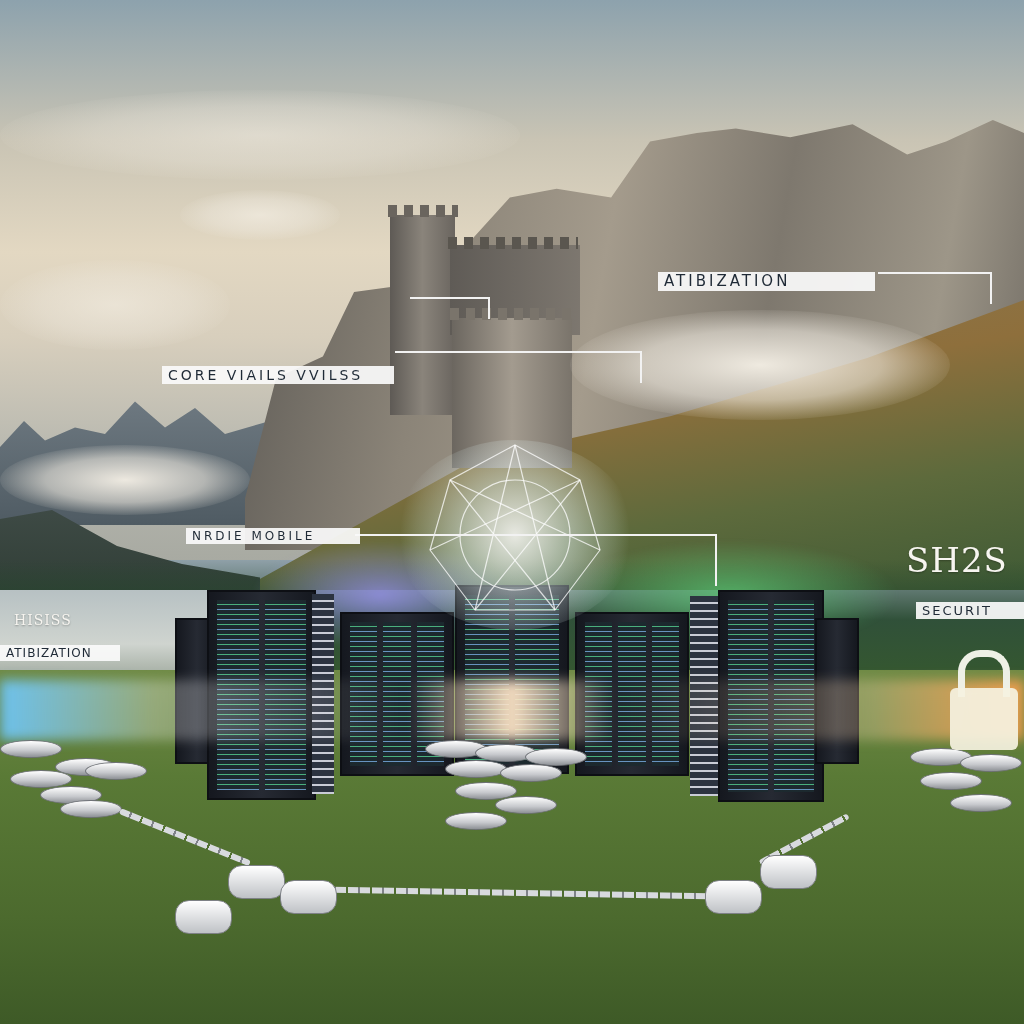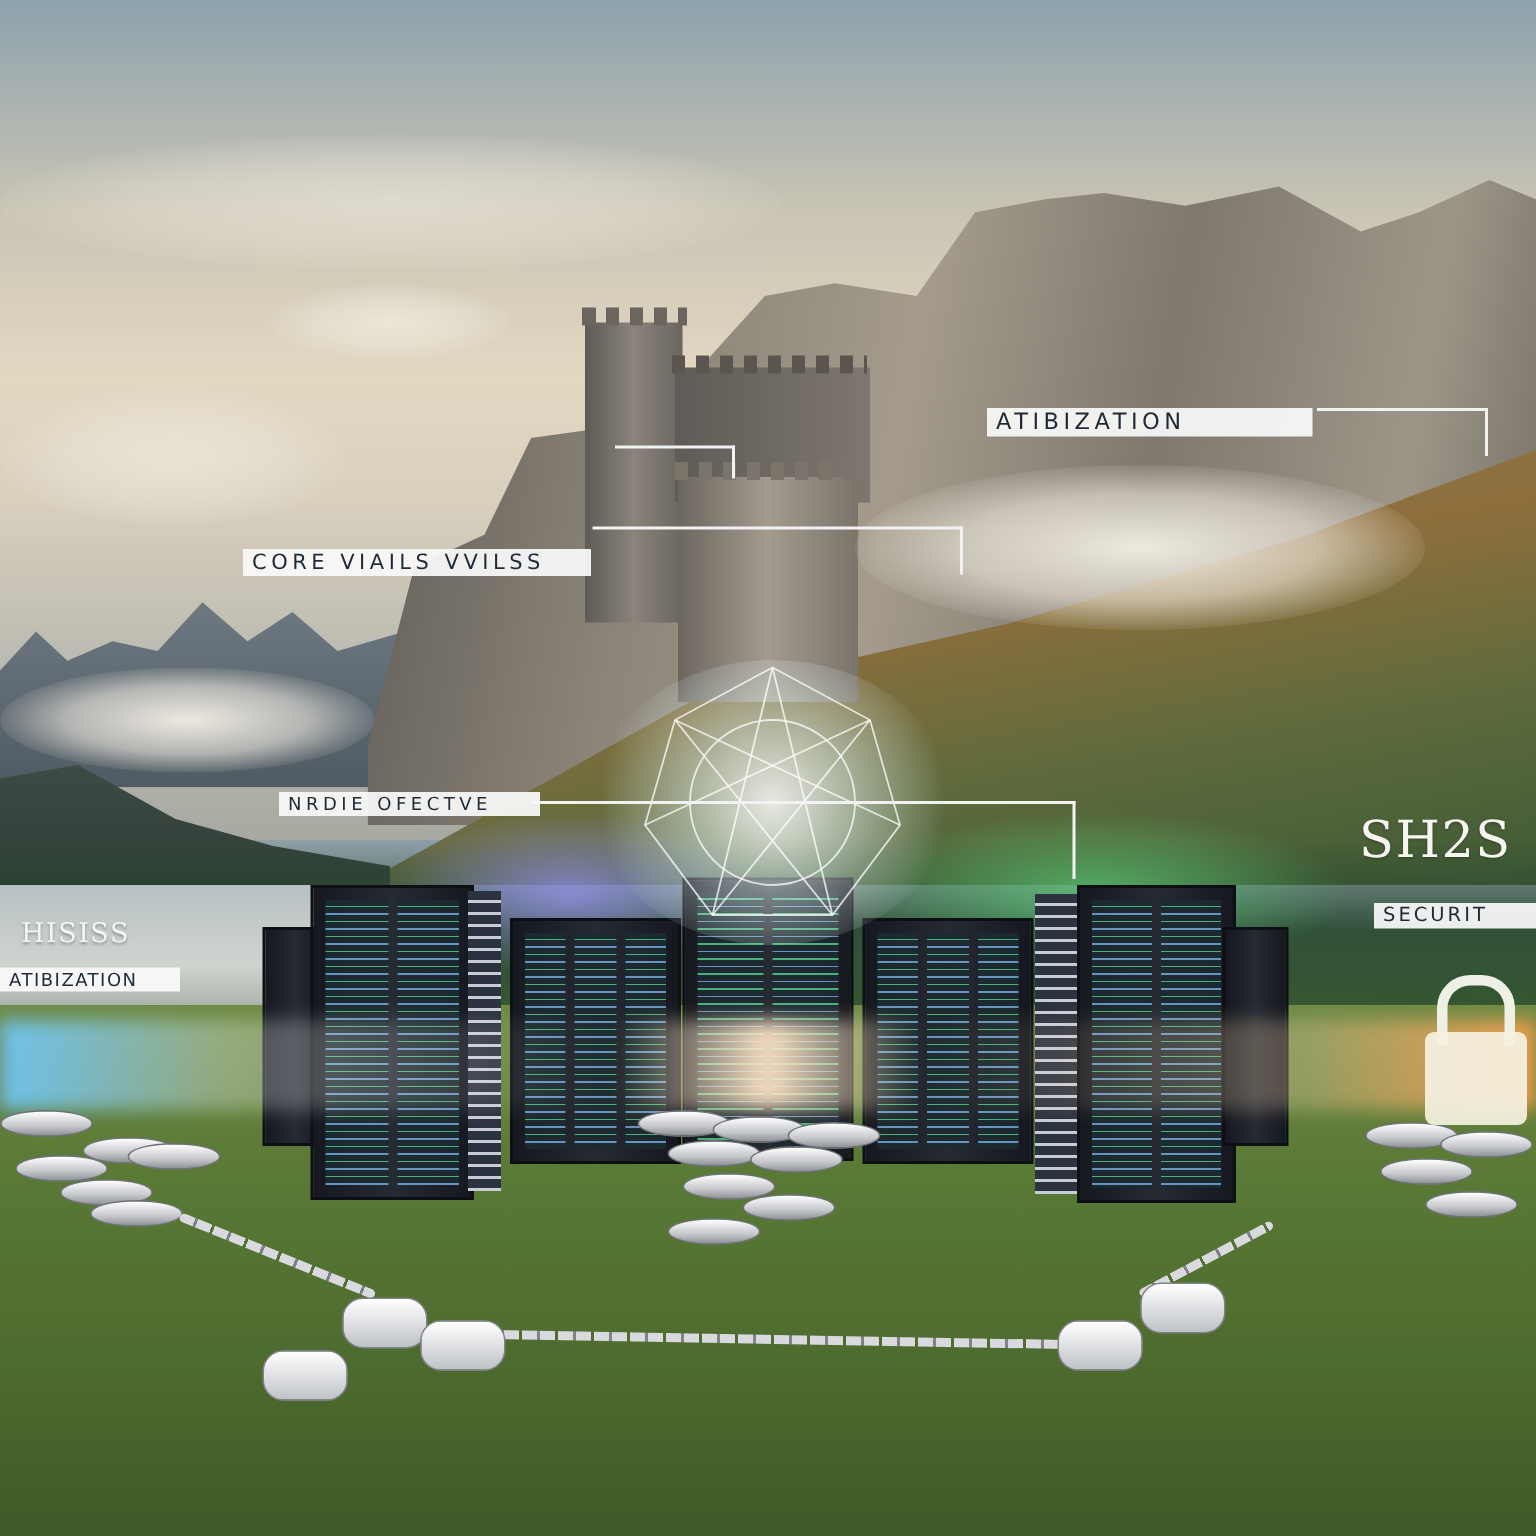--- a/index.html
+++ b/index.html
@@ -172,20 +172,20 @@
 
   <div class="leader" style="left:410px;top:297px;width:78px;height:20px;border-top-width:2px;border-right-width:2px;"></div>
   <div class="leader" style="left:395px;top:351px;width:245px;height:30px;border-top-width:2px;border-right-width:2px;"></div>
   <div class="leader" style="left:878px;top:272px;width:112px;height:30px;border-top-width:2px;border-right-width:2px;"></div>
   <div class="leader" style="left:355px;top:534px;width:360px;height:50px;border-top-width:2px;border-right-width:2px;"></div>
 
   <div class="label-box" style="left:658px;top:272px;width:205px;font-size:15px;">ATIBIZATION</div>
 
   <div class="label-box" style="left:162px;top:366px;width:220px;font-size:14px;">CORE  VIAILS VVILSS</div>
 
-  <div class="label-box" style="left:186px;top:528px;width:162px;font-size:12px;">NRDIE  OFECTVE</div>
+  <div class="label-box" style="left:186px;top:528px;width:162px;font-size:12px;">NRDIE  MOBILE</div>
 
-  <div class="label-title" style="left:14px;top:612px;font-size:18px;">HISISS</div>
+  <div class="label-title" style="left:14px;top:612px;font-size:14px;">HISISS</div>
   <div class="label-box" style="left:0;top:645px;width:108px;font-size:12px;letter-spacing:1px;">ATIBIZATION</div>
 
   <div class="label-title" style="left:906px;top:540px;font-size:34px;">SH2S</div>
   <div class="label-box" style="left:916px;top:602px;width:108px;font-size:13px;letter-spacing:2px;">SECURIT</div>
 </div>
 
 </body></html>

